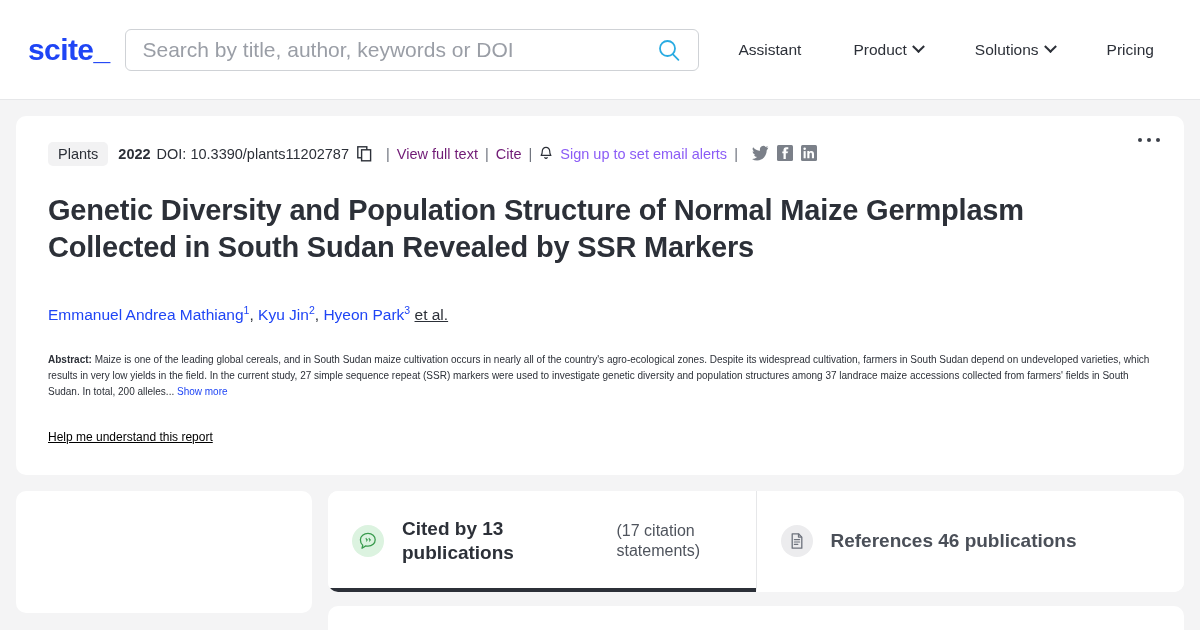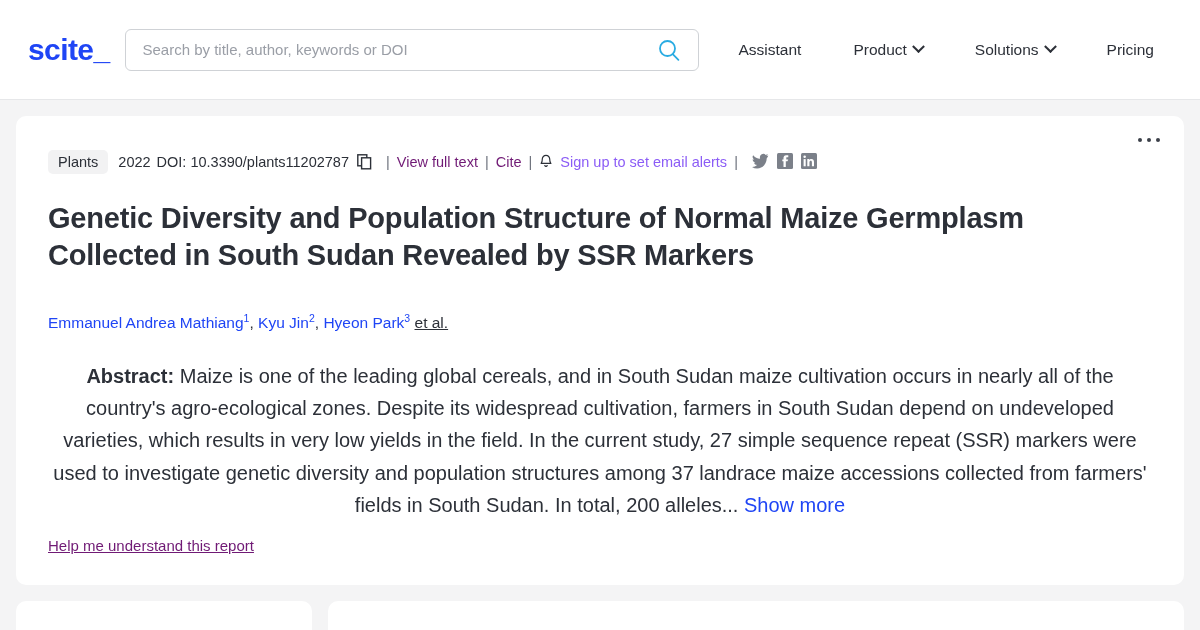--- a/index.html
+++ b/index.html
@@ -46,21 +46,21 @@
     display: flex;
     align-items: center;
     padding: 0 16px;
     background: #fff;
   }
 
   .searchbox input {
     flex: 1;
     border: none;
     outline: none;
-    font-size: 15px;
+    font-size: 21px;
     font-family: "Liberation Sans", sans-serif;
     color: #2c3038;
     background: transparent;
   }
   .searchbox input::placeholder { color: #9a9ea6; }
 
   .search-icon { display: flex; align-items: center; margin-left: 8px; }
 
   .nav {
     display: flex;
@@ -95,32 +95,31 @@
     position: relative;
   }
 
   .meta-row {
     display: flex;
     align-items: center;
     font-size: 14.5px;
     color: #2c3038;
     gap: 0;
     flex-wrap: nowrap;
-    margin-top: 8px;
   }
 
   .badge {
     background: #f2f2f3;
     border-radius: 5px;
     padding: 4px 10px;
     font-size: 14.5px;
     color: #2c3038;
     margin-right: 10px;
   }
-  .year { font-weight: 400; margin-right: 6px; }
+  .year { font-weight: 700; margin-right: 6px; }
   .doi { color: #2c3038; }
 
   .copy-icon { margin: 0 7px 0 8px; display: inline-flex; align-items: center; }
 
   .sep { color: #6d727c; margin: 0 7px; }
 
   .lnk {
     color: #701a75;
     cursor: pointer;
   }
@@ -155,34 +154,33 @@
     font-size: 15.5px;
     color: #1f45f5;
     line-height: 1.3;
   }
   .authors sup { font-size: 10.5px; vertical-align: super; }
   .authors .etal { color: #2c3038; text-decoration: underline; cursor: pointer; }
   .authors .sepc { color: #2c3038; }
 
   .abstract {
     margin-top: 26px;
-    font-size: 20px;
+    font-size: 10px;
     line-height: 1.62;
     color: #2c3038;
     max-width: 1120px;
-    text-align: center;
   }
   .abstract b { font-weight: 700; }
   .showmore { color: #1f45f5; cursor: pointer; }
 
   .help {
     display: inline-block;
-    margin-top: 16px;
-    font-size: 15px;
-    color: #701a75;
+    margin-top: 30px;
+    font-size: 12px;
+    color: #000000;
     text-decoration: underline;
     cursor: pointer;
   }
 
   
   .lower {
     display: flex;
     gap: 16px;
     padding: 16px 16px 0 16px;
     align-items: flex-start;
@@ -366,20 +364,30 @@
   </div>
 </div>
 
 <div class="lower">
 
   <div class="left-panel"></div>
 
   <div class="right-col">
     <div class="tabs">
 
+      <div class="tab active">
+        <span class="tab-icon green">
+          <svg width="20" height="20" viewBox="0 0 20 20" fill="none">
+            <path d="M10 2.4c4.1 0 7.2 2.8 7.2 6.4s-3.1 6.4-7.2 6.4c-.8 0-1.55-.1-2.25-.3L4 17.2l.75-2.85C3.3 13.2 2.4 11.45 2.4 8.8c0-3.6 3.5-6.4 7.6-6.4Z" stroke="#3a9b4e" stroke-width="1.3" stroke-linejoin="round"></path>
+            <path d="M8.1 7.2c0 1 .6 1.5 1.1 1.6-.2.8-.7 1.2-.7 1.2m2.6-2.8c0 1 .6 1.5 1.1 1.6-.2.8-.7 1.2-.7 1.2" stroke="#3a9b4e" stroke-width="1.15" stroke-linecap="round"></path>
+          </svg>
+        </span>
+        <span class="tab-label">Cited by 13 publications</span>
+        <span class="tab-sub">(17 citation statements)</span>
+      </div>
 
       <div class="tab">
         <span class="tab-icon gray">
           <svg width="18" height="18" viewBox="0 0 18 18" fill="none">
             <path d="M4.2 1.8h6.3l3.3 3.3v11.1H4.2V1.8Z" stroke="#6d727c" stroke-width="1.3" stroke-linejoin="round"></path>
             <path d="M10.5 1.8v3.3h3.3" stroke="#6d727c" stroke-width="1.3" stroke-linejoin="round"></path>
             <path d="M6.4 7.6h5.2M6.4 10h5.2M6.4 12.4h3.4" stroke="#6d727c" stroke-width="1.2" stroke-linecap="round"></path>
           </svg>
         </span>
         <span class="tab-label ref">References 46 publications</span>

